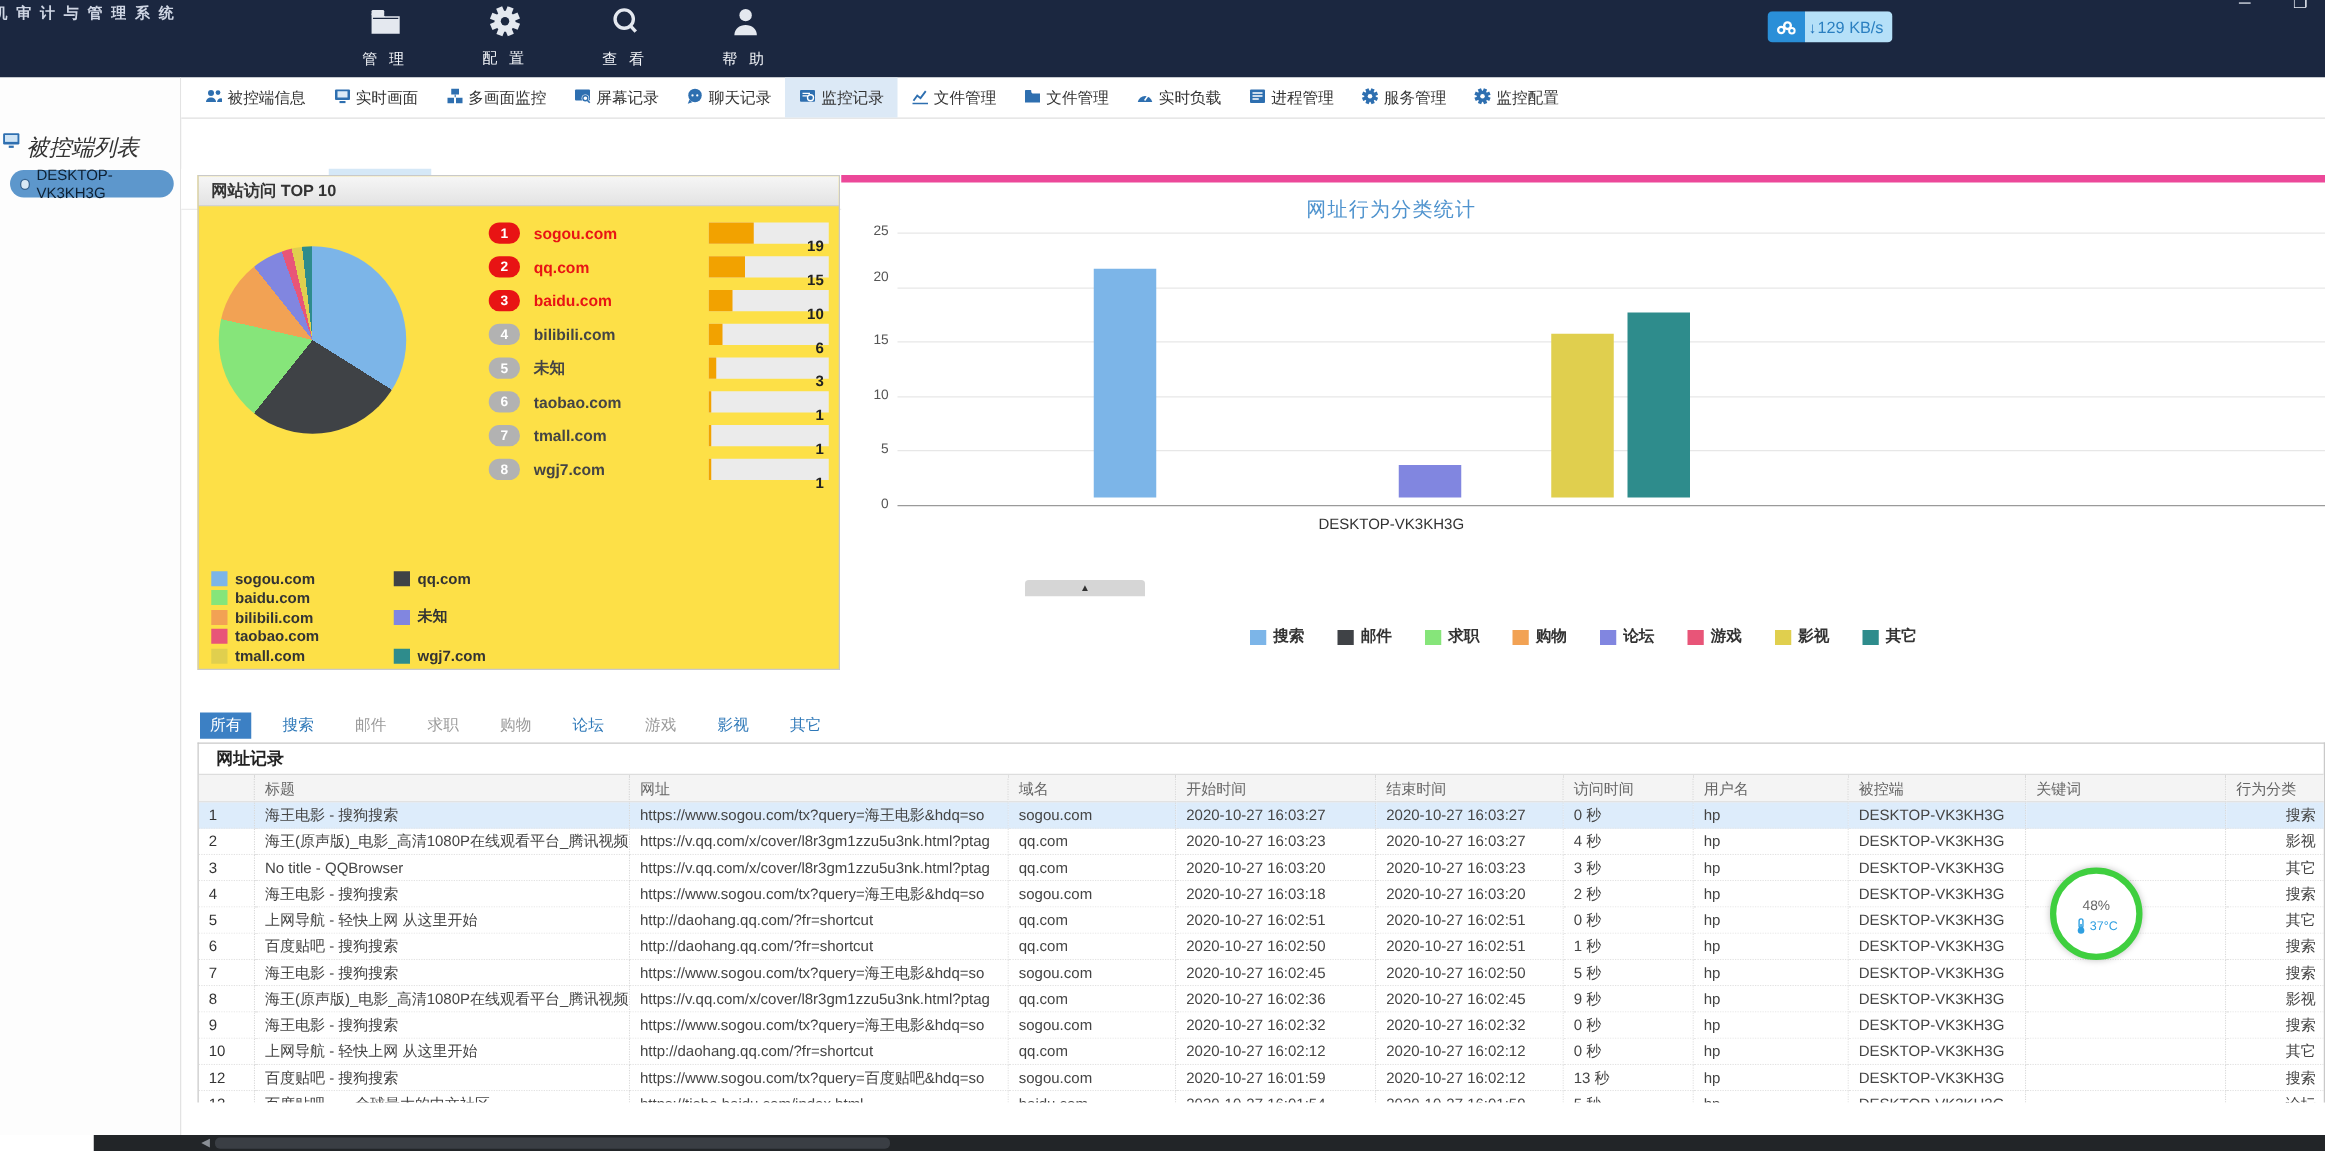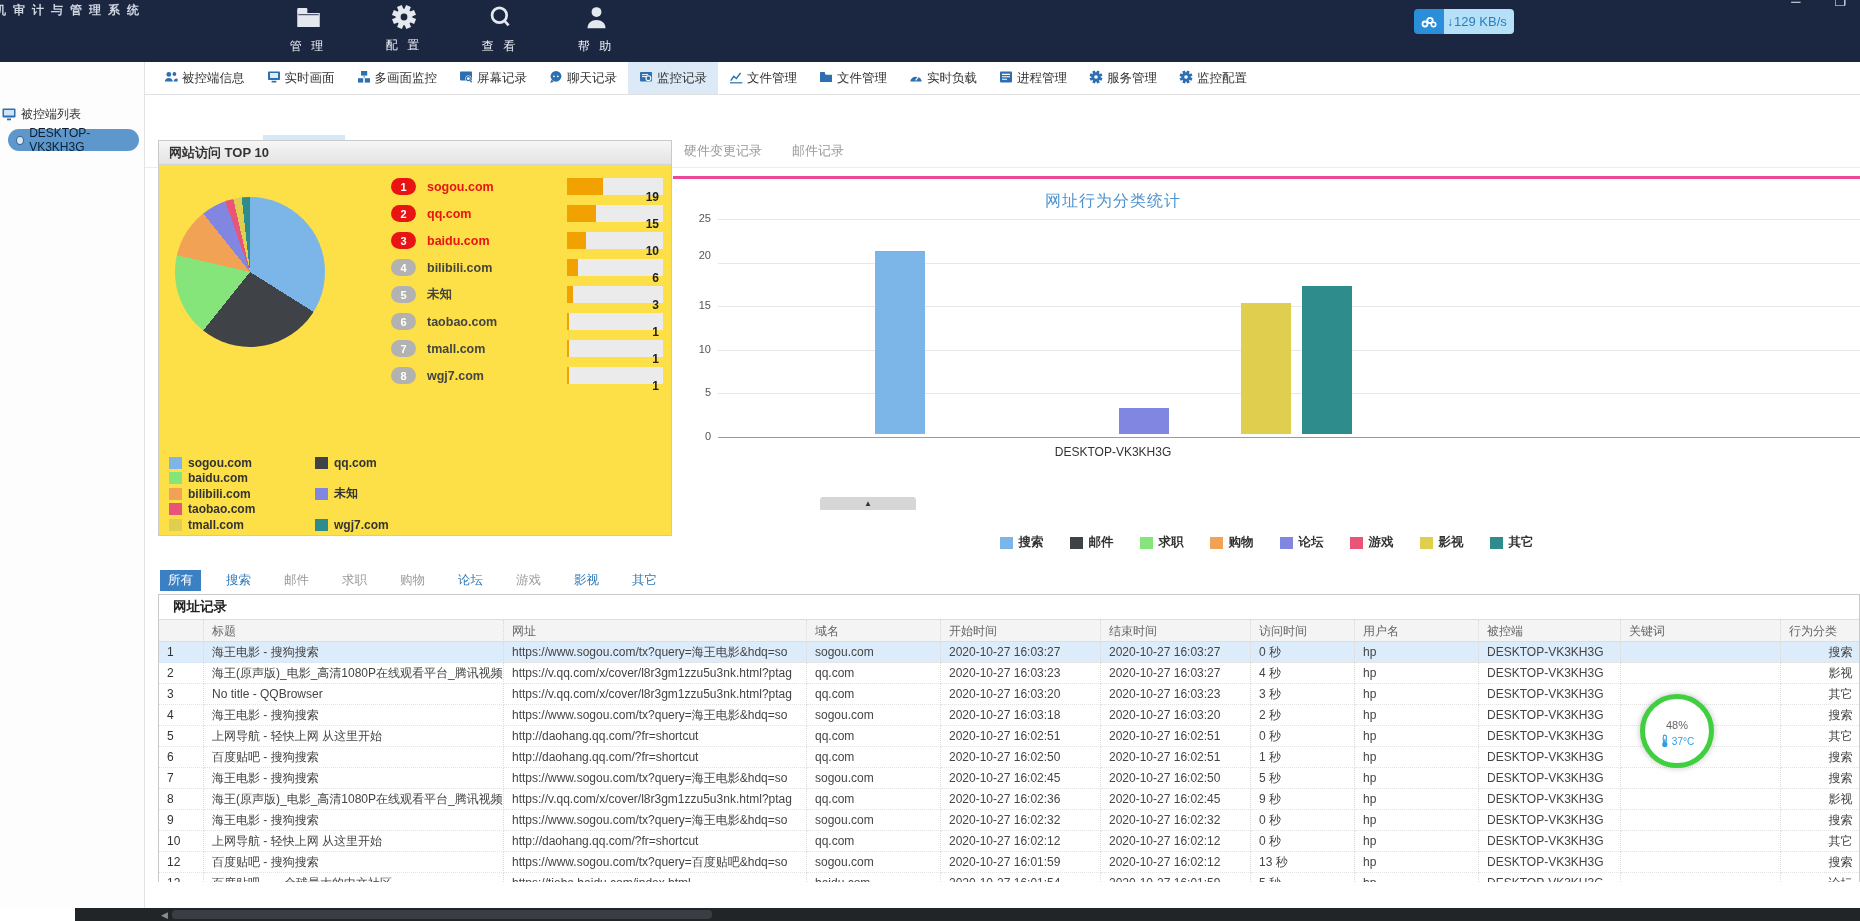--- a/index.html
+++ b/index.html
@@ -14,21 +14,21 @@
   .tool-group { position:absolute; left:275px; top:4px; display:flex; gap:30px; }
   .tool-item { width:66px; display:flex; flex-direction:column; align-items:center; gap:3px; cursor:pointer; }
   .tool-item .lbl { color:#f2f4f8; font-size:12px; letter-spacing:3px; white-space:nowrap; }
   .net-badge { position:absolute; left:1414px; top:9px; height:25px; display:flex; border-radius:4px; overflow:hidden; }
   .net-badge .cloud { width:30px; background:#2a8fd8; display:flex; align-items:center; justify-content:center; }
   .net-badge .speed { background:#b5e0f8; color:#2a7fc0; font-size:13px; display:flex; align-items:center; padding:0 7px 0 3px; gap:1px; }
   .net-badge .arrow { color:#1b6fb8; font-weight:bold; font-size:12px; }
 
   
   .sidebar { position:absolute; left:0; top:62px; width:145px; height:846px; background:#fdfdfd; border-right:1px solid #e3e3e3; }
-  .sidebar-title { display:flex; align-items:center; gap:4px; margin:44px 0 6px 2px; font-size:12px; color:#333; }
+  .sidebar-title { display:flex; align-items:flex-start; gap:4px; margin:44px 0 6px 2px; font-size:18px; color:#333;font-style:italic; }
   .device-pill { margin-left:8px; width:131px; height:22px; background:#5d97cc; border-radius:11px; display:flex; align-items:center; gap:5px; padding:0 8px; cursor:pointer; }
   .device-pill .dot { width:9px; height:9px; border-radius:50%; background:#d8e8f4; border:1px solid #39648f; }
   .device-pill .nm { font-size:12px; color:#0d2033; }
 
   
   .navtabs { position:absolute; left:145px; top:62px; width:1715px; height:33px; background:#fff; border-bottom:1px solid #e0e0e0; display:flex; align-items:stretch; padding-left:8px; }
   .navtab { display:flex; align-items:center; gap:4px; padding:0 11px; font-size:12.5px; color:#333; cursor:pointer; white-space:nowrap; }
   .navtab.active { background:#dce9f6; }
 
   
@@ -50,21 +50,21 @@
   .rank-domain { margin-left:11px; font-size:12.5px; font-weight:bold; color:#444; }
   .rank-domain.hot { color:#e81414; }
   .rank-track { position:absolute; right:0; width:96px; height:17px; background:#ebebeb; }
   .rank-fill { position:absolute; left:0; top:0; bottom:0; background:#f2a200; }
   .rank-val { position:absolute; right:4px; top:12px; font-size:12px; font-weight:bold; color:#222; }
   .pie-legend { position:absolute; left:10px; top:314px; display:grid; grid-template-columns:146px auto; grid-auto-rows:15.5px; }
   .lg-item { display:flex; align-items:center; gap:6px; }
   .lg-sw { width:13px; height:12px; }
   .lg-tx { font-size:12px; font-weight:bold; color:#333; white-space:nowrap; }
 
-  .chart-panel { position:absolute; left:673px; top:140px; width:1187px; height:396px; background:#fff; border-top:3px solid #ec4899;margin-top:36px; }
+  .chart-panel { position:absolute; left:673px; top:140px; width:1187px; height:396px; background:#fff; border-top:6px solid #ec4899; }
   .chart-title { position:absolute; left:0; top:12px; width:880px; text-align:center; color:#4f93ce; font-size:16px; letter-spacing:1px; }
   .gridline { position:absolute; left:45px; right:0; height:1px; background:#e7e7e7; }
   .gridline.zero { background:#9a9a9a; }
   .ytick { position:absolute; width:34px; text-align:right; font-size:11px; color:#555; }
   .vbar { position:absolute; bottom:0; width:50px; }
   .x-label { position:absolute; text-align:center; font-size:12px; color:#333; }
   .bar-legend { position:absolute; left:0; right:0; top:355px; display:flex; justify-content:center; gap:26px; }
   .bar-legend .lg-tx { font-size:12.5px; }
   .collapse-handle { position:absolute; left:147px; top:318px; width:96px; height:13px; background:#d6d6d6; border-radius:3px 3px 0 0; display:flex; align-items:center; justify-content:center; font-size:8px; color:#333; cursor:pointer; }
 

